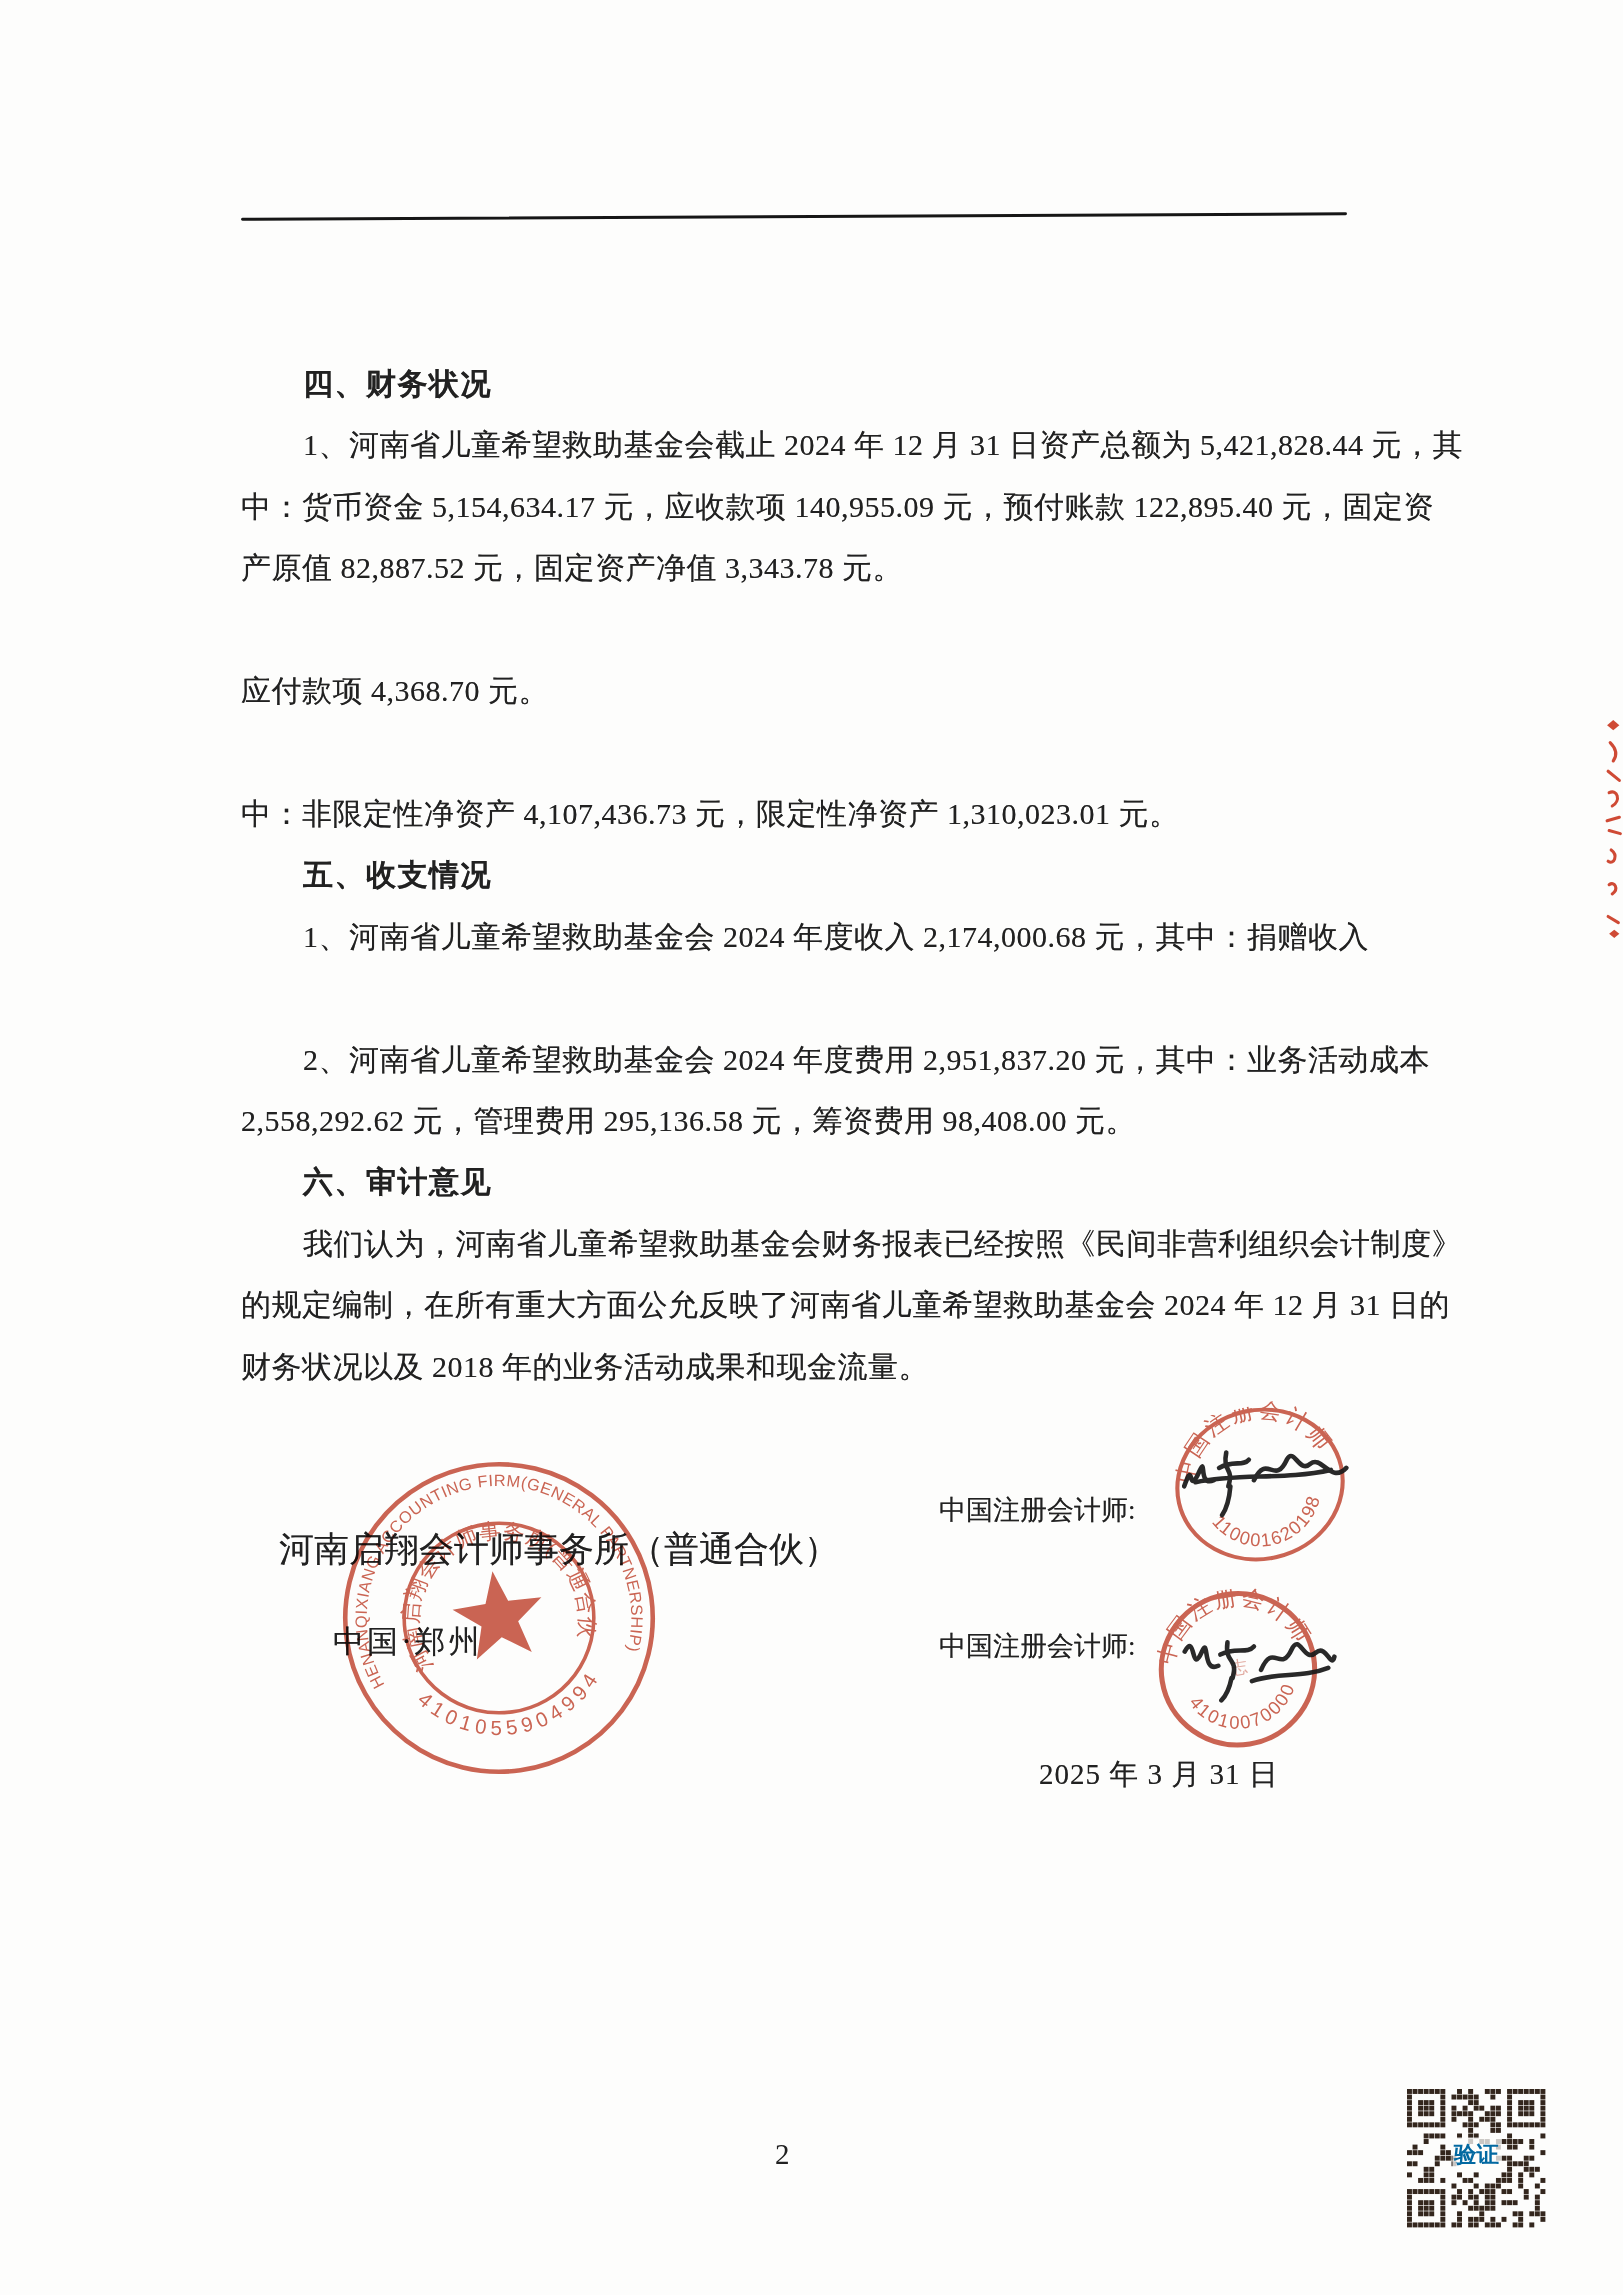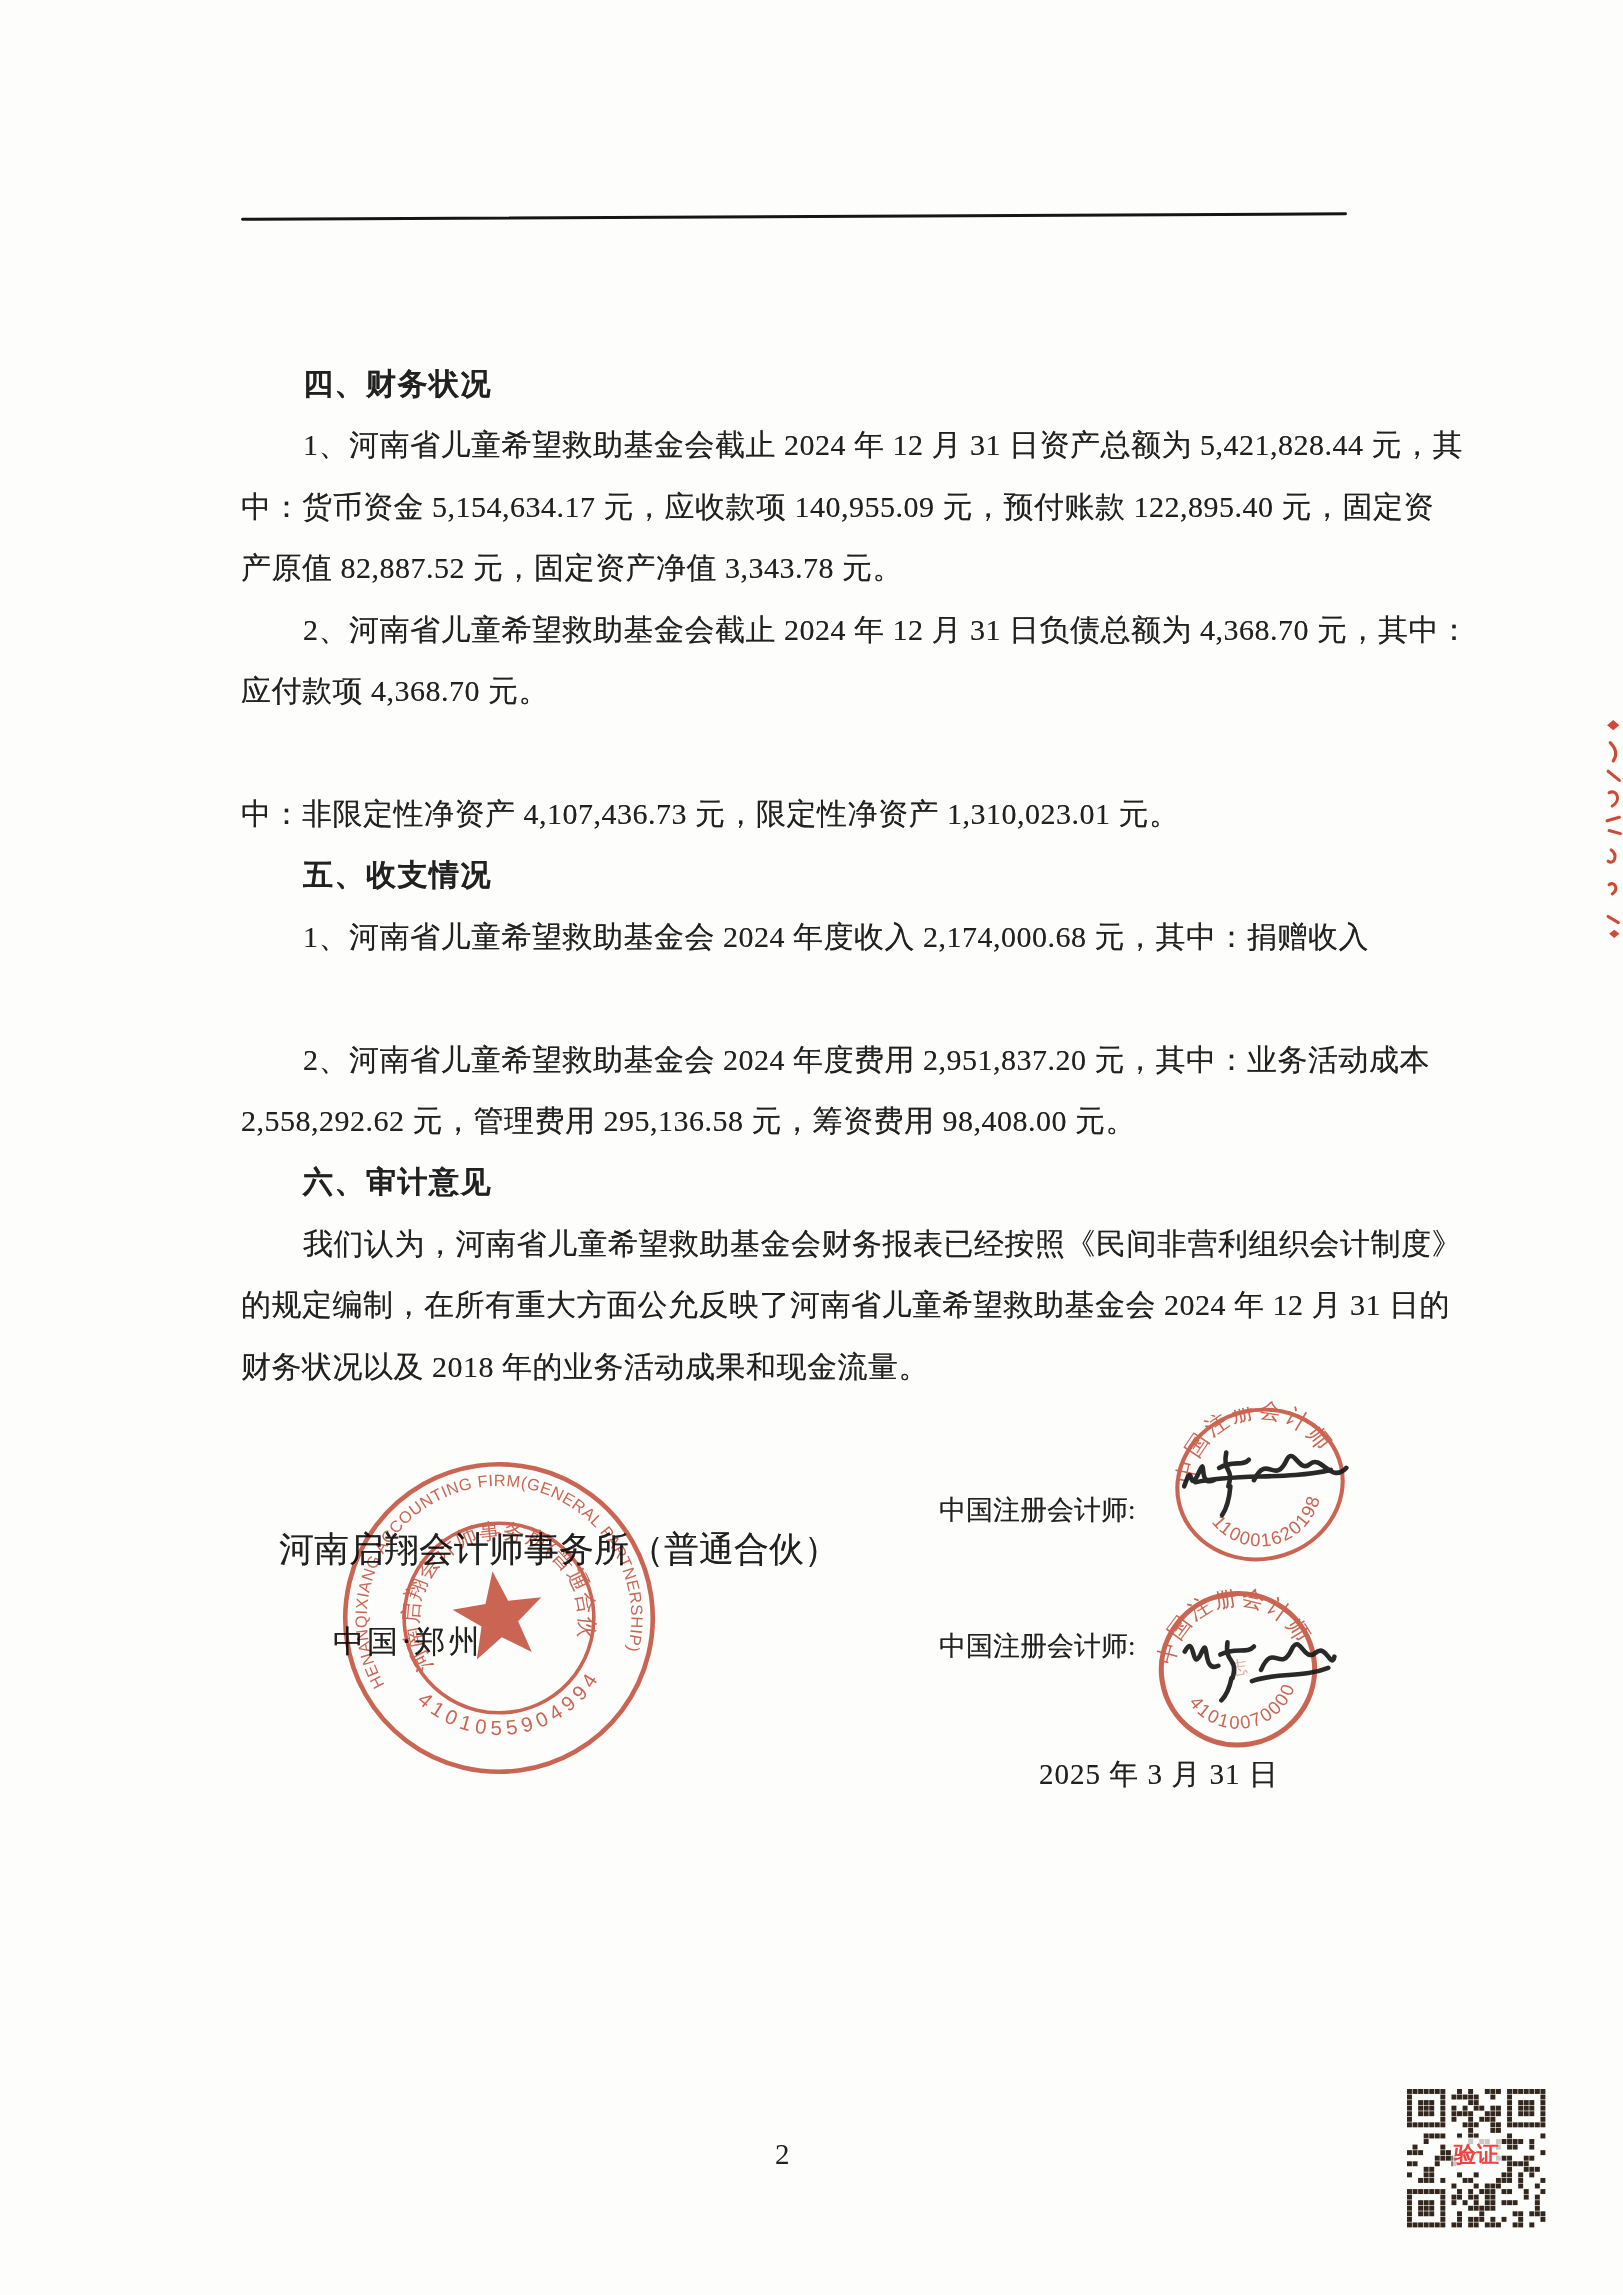--- a/index.html
+++ b/index.html
@@ -79,41 +79,40 @@
   #sig-1{left:1177px;top:1437px;}
   #sig-2{left:1175px;top:1621px;}
   .stamp-arc{fill:#c5503c;}
   
   .qr{
     position:absolute;left:1407px;top:2089px;width:139px;height:139px;
   }
   .qr-label{
     position:absolute;left:50%;top:47%;
     transform:translate(-50%,-50%);
-    font-size:22.5px;font-weight:700;color:#ef4444;
+    font-size:22.5px;font-weight:700;color:#0369a1;
     background:rgba(253,253,252,.75);
     padding:1px 2px;white-space:nowrap;
     font-family:"Liberation Sans","DejaVu Sans",sans-serif;
   }
   
   #edge-marks{position:absolute;left:1604px;top:716px;}
 </style>
 </head>
 <body>
 
 <div id="page">
 
   <div class="header-rule"></div>
 
   <div id="body-block">
       <div class="line heading" style="top: 0px;">四、财务状况</div>
       <div class="line indent" style="top: 61px;">1、河南省儿童希望救助基金会截止 2024 年 12 月 31 日资产总额为 5,421,828.44 元，其</div>
       <div class="line flush" style="top: 123px;">中：货币资金 5,154,634.17 元，应收款项 140,955.09 元，预付账款 122,895.40 元，固定资</div>
       <div class="line flush" style="top: 184px;">产原值 82,887.52 元，固定资产净值 3,343.78 元。</div>
-      <div class="line indent" style="top: 246px;">2、河南省儿童希望救助基金会截止 2024 年 12 月 31 日负债总额为 4,368.70 元，其中：</div>
       <div class="line flush" style="top: 307px;">应付款项 4,368.70 元。</div>
       <div class="line flush" style="top: 430px;">中：非限定性净资产 4,107,436.73 元，限定性净资产 1,310,023.01 元。</div>
       <div class="line heading" style="top: 491px;">五、收支情况</div>
       <div class="line indent" style="top: 553px; font-family: Liberation Serif, serif;">1、河南省儿童希望救助基金会 2024 年度收入 2,174,000.68 元，其中：捐赠收入</div>
       <div class="line indent" style="top: 676px;">2、河南省儿童希望救助基金会 2024 年度费用 2,951,837.20 元，其中：业务活动成本</div>
       <div class="line flush" style="top: 737px;">2,558,292.62 元，管理费用 295,136.58 元，筹资费用 98,408.00 元。</div>
       <div class="line heading" style="top: 798px;">六、审计意见</div>
       <div class="line indent" style="top: 860px;">我们认为，河南省儿童希望救助基金会财务报表已经按照《民间非营利组织会计制度》</div>
       <div class="line flush" style="top: 921px;">的规定编制，在所有重大方面公允反映了河南省儿童希望救助基金会 2024 年 12 月 31 日的</div>
       <div class="line flush" style="top: 983px;">财务状况以及 2018 年的业务活动成果和现金流量。</div>

